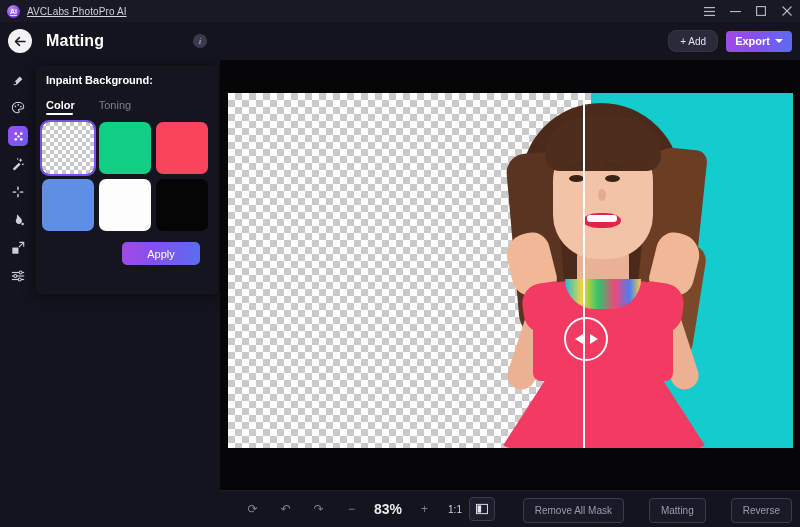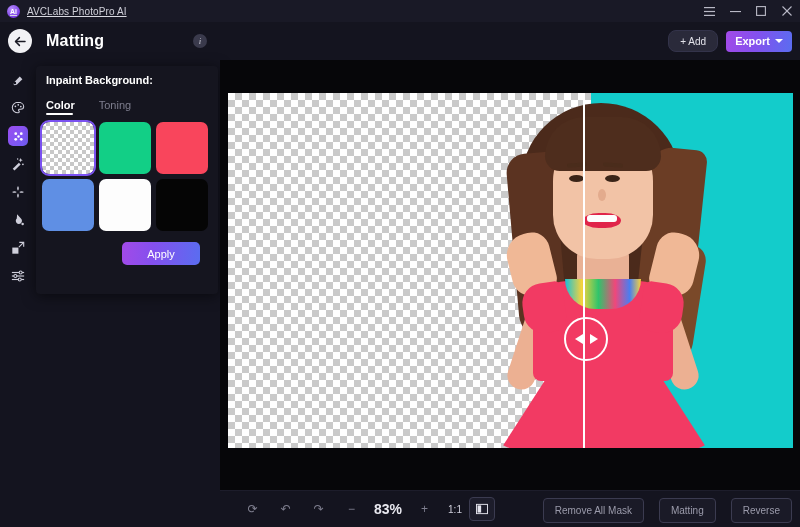--- a/index.html
+++ b/index.html
@@ -179,21 +179,21 @@
     border-top:1px solid #1d1d2b;
   }
   .tools{position:absolute;left:16px;top:6px;display:flex;align-items:center;gap:0px;}
   .tbtn{
     width:33px;height:24px;display:flex;align-items:center;justify-content:center;
     color:#7e7e8e;font-size:12px;border-radius:4px;
   }
   .tbtn.zoomval{width:40px;color:#e9e9f0;font-size:14px;font-weight:bold;}
   .tbtn.ratio{width:28px;font-size:10px;color:#cfcfdb;}
   .tbtn.boxed{border:1px solid #3b3b50;background:#1d1d2b;color:#e4e4ee;width:24px;height:22px;}
-  .bottom-right{position:absolute;right:8px;top:7px;display:flex;gap:15px;}
+  .bottom-right{position:absolute;right:8px;top:7px;display:flex;gap:25px;}
   .bbtn{
     height:23px;padding:0 11px;border-radius:4px;border:1px solid #3b3b50;
     background:#1a1a27;color:#9b9bab;font-size:10px;
     display:flex;align-items:center;justify-content:center;
   }
 </style>
 </head>
 <body>
 
 <div id="app">

